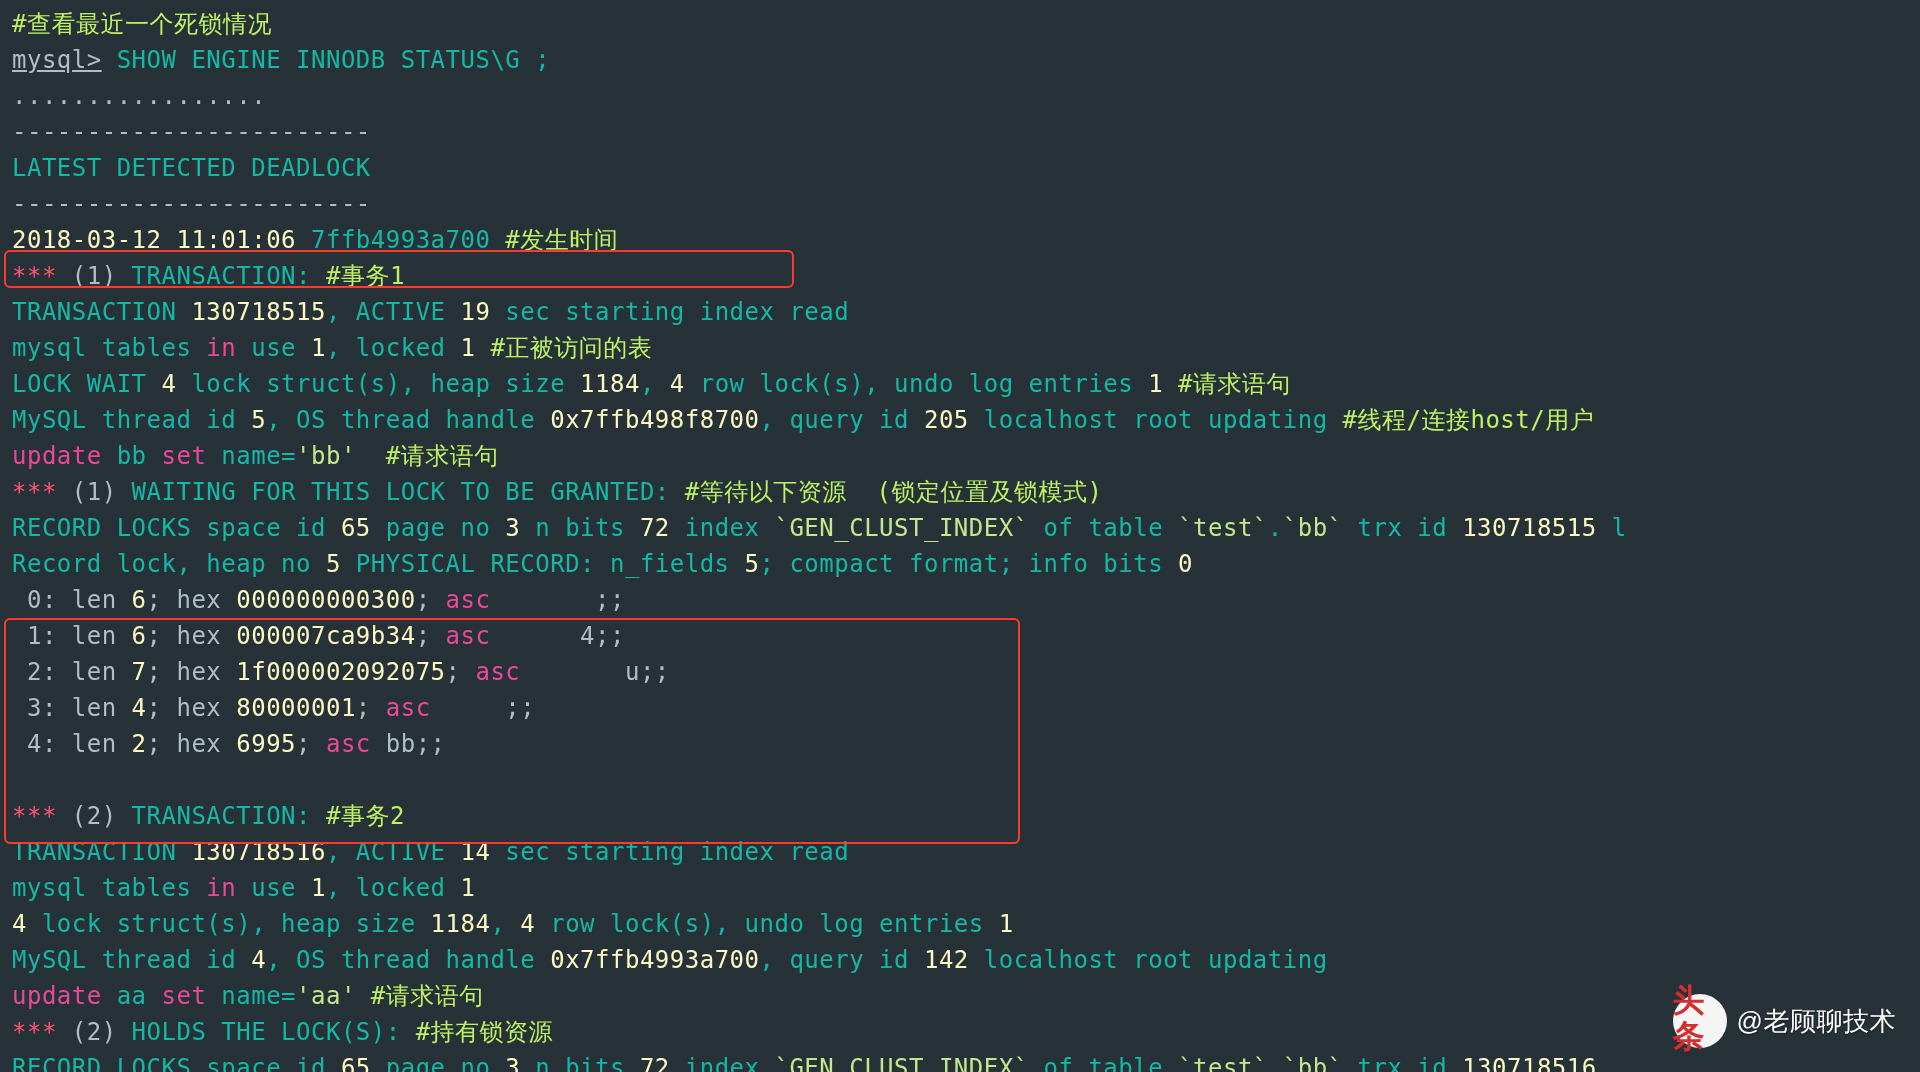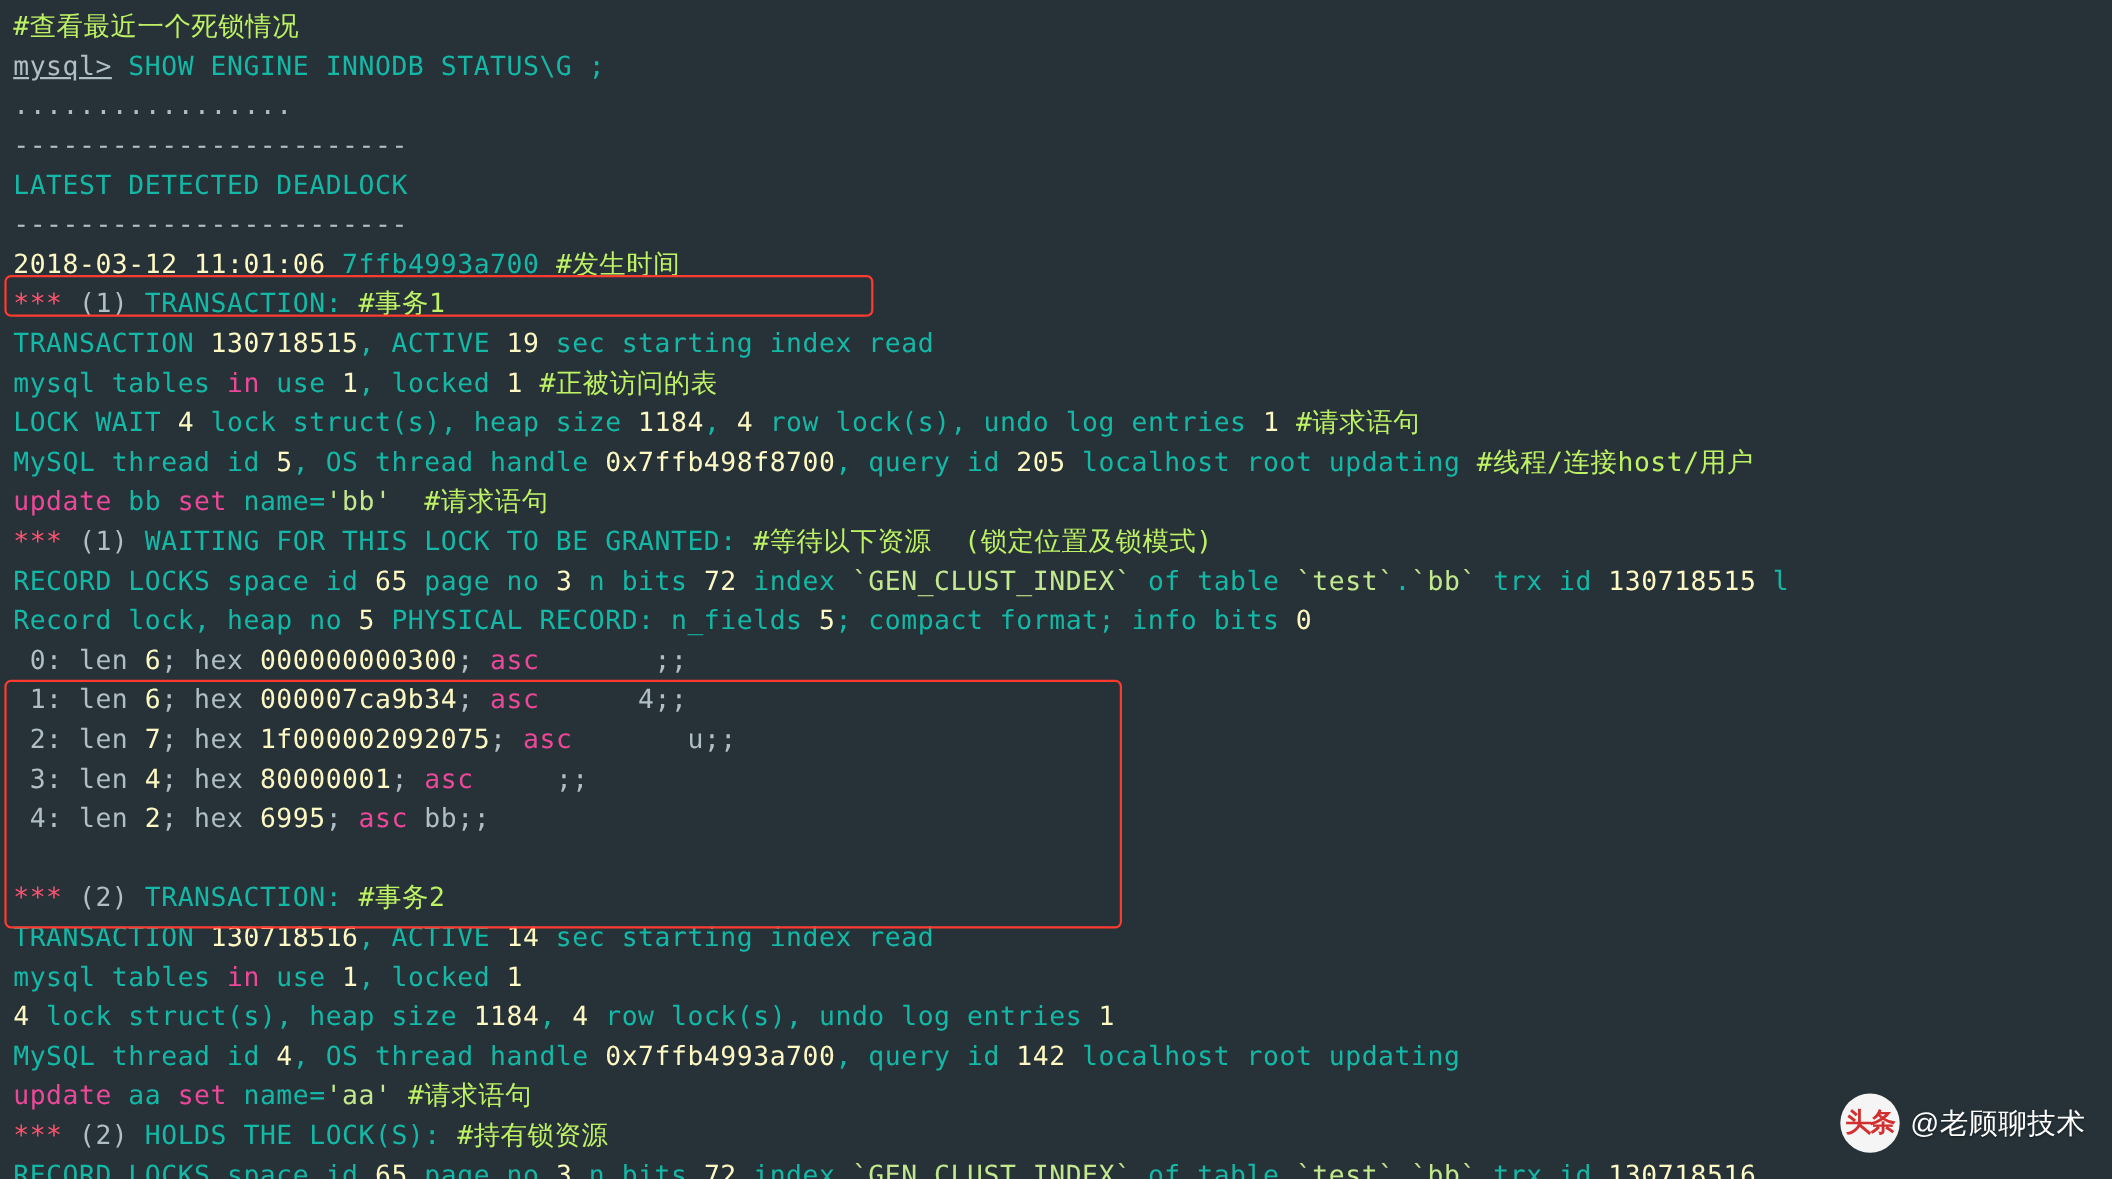--- a/index.html
+++ b/index.html
@@ -43,22 +43,22 @@
 .watermark {
   position:absolute;
   right:24px; bottom:24px;
   display:flex; align-items:center; gap:10px;
   pointer-events:none;
 }
 .watermark .logo {
   width:54px; height:54px; border-radius:50%;
   background:#f5f5f5; color:#d32f2f;
   display:flex; align-items:center; justify-content:center;
-  font-size:24px; font-weight:700;
-  font-family:Liberation Sans, sans-serif;
+  font-size:32px; font-weight:700;
+  font-family:Liberation Mono, monospace;
   letter-spacing:-2px;
 }
 .watermark .txt {
   font-family:"PingFang SC","Microsoft YaHei",sans-serif;
   font-size:26px; color:#fff; font-weight:500;
   text-shadow:0 1px 2px rgba(0,0,0,.5);
 }
 </style>
 </head>
 <body>

